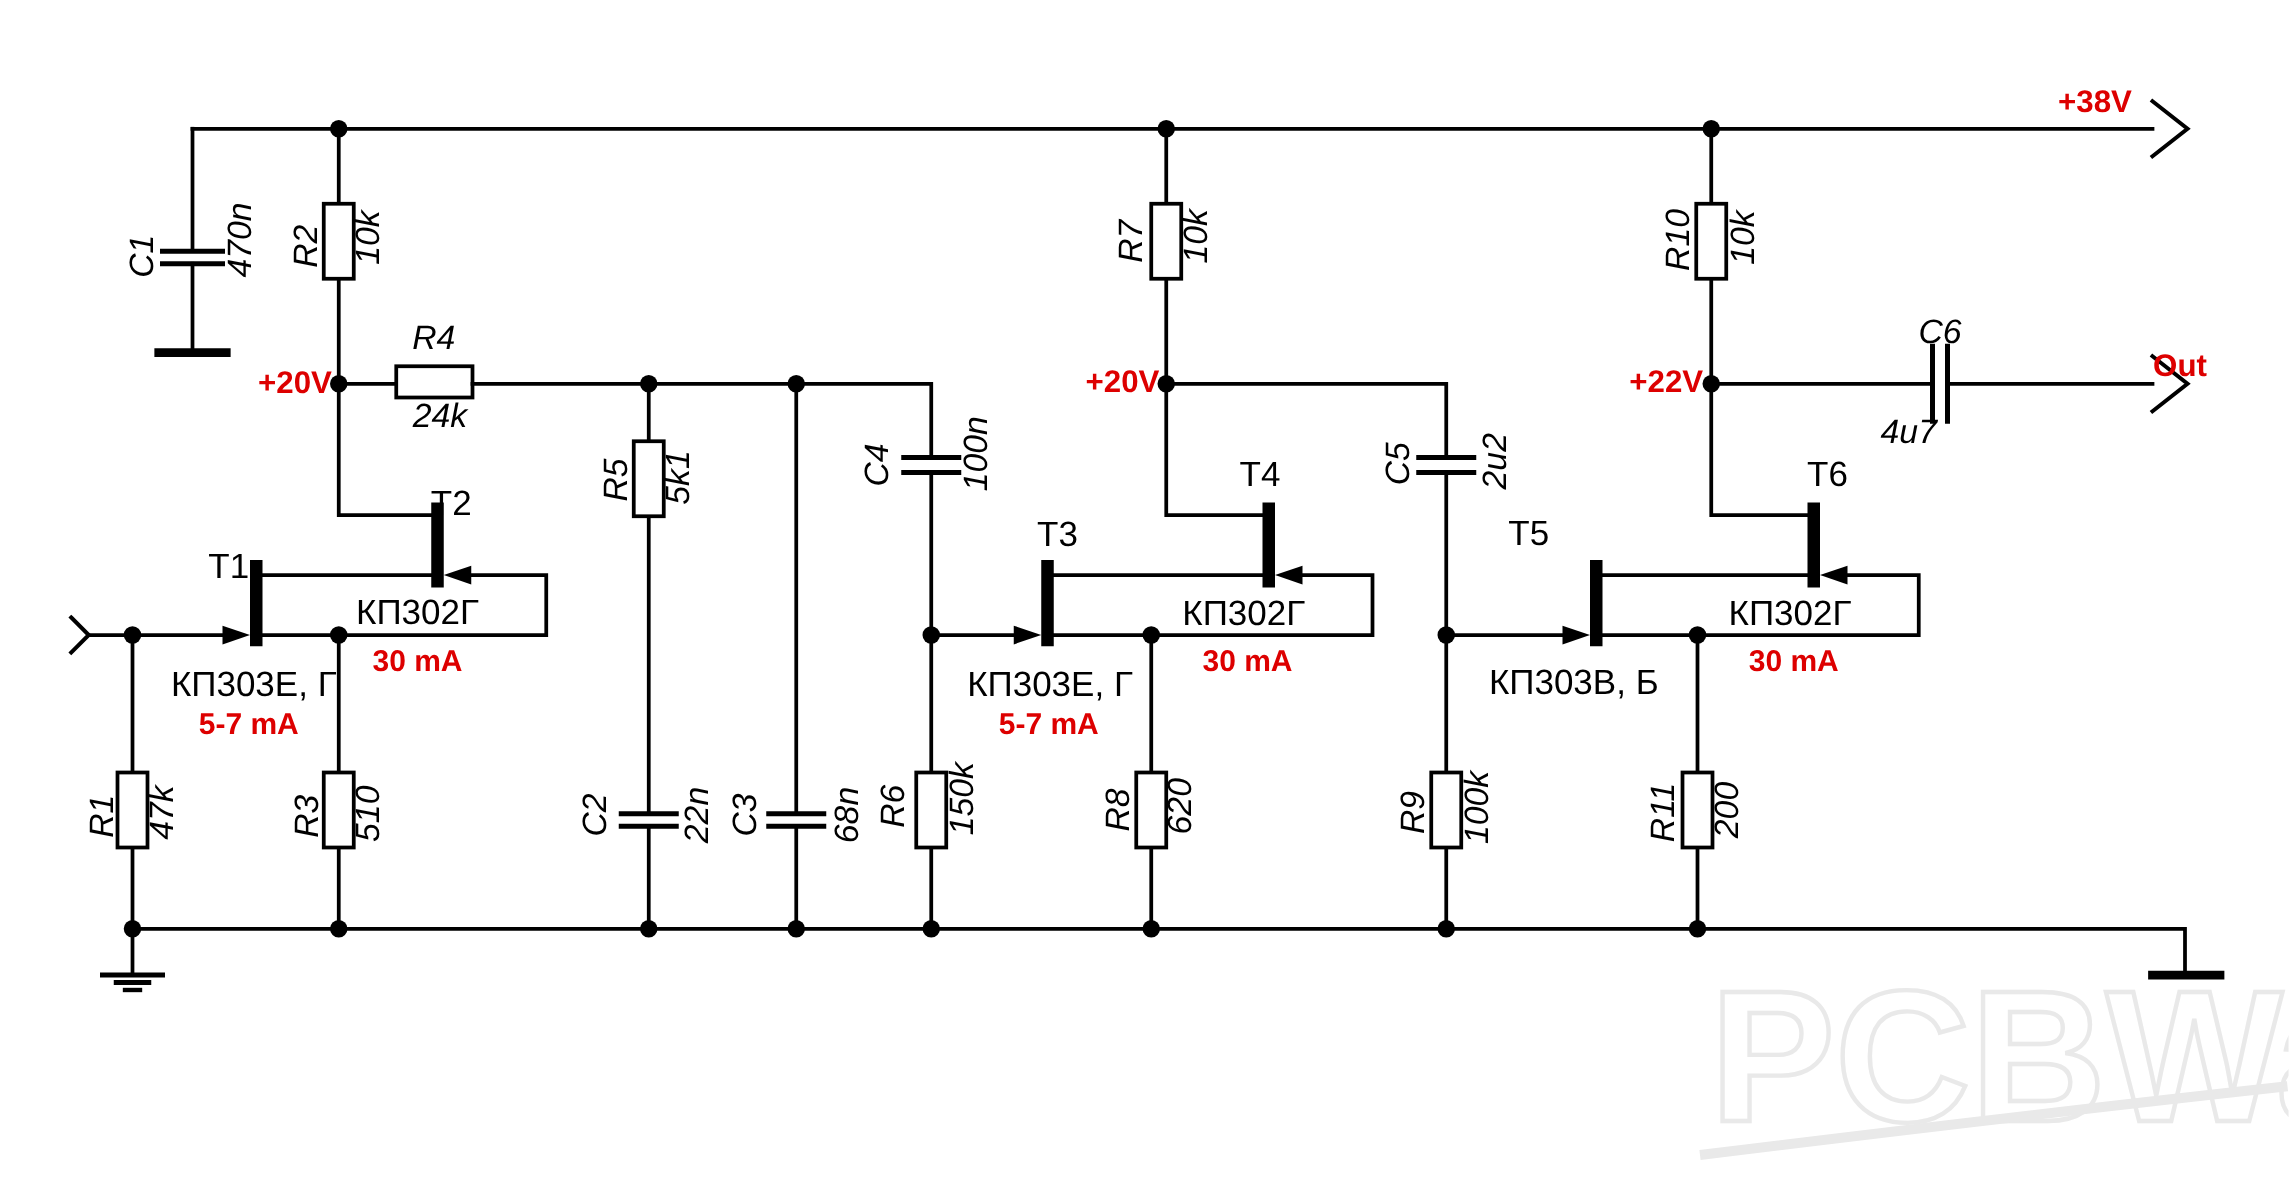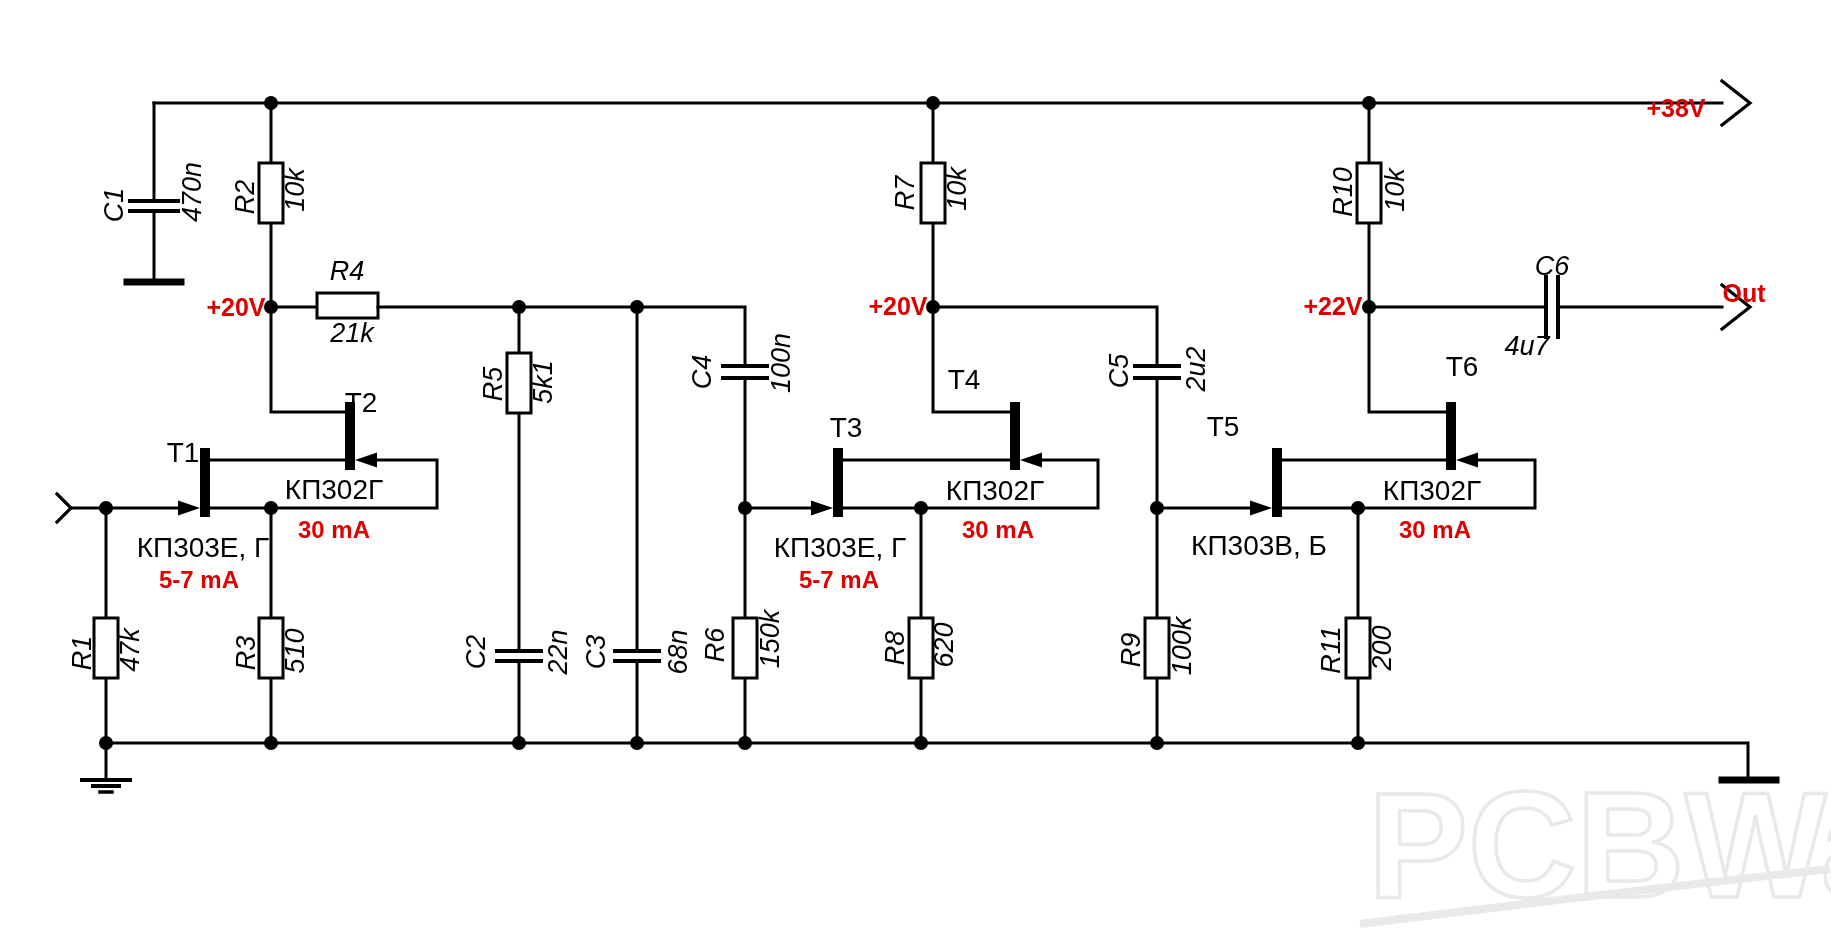--- a/index.html
+++ b/index.html
@@ -227,43 +227,43 @@
   <span class="lbl it rot" style="left:715px;top:645px">R6</span>
   <span class="lbl it rot" style="left:770px;top:639px">150k</span>
   <span class="lbl it rot" style="left:895px;top:648px">R8</span>
   <span class="lbl it rot" style="left:944px;top:645px">620</span>
   <span class="lbl it rot" style="left:1131px;top:650px">R9</span>
   <span class="lbl it rot" style="left:1182px;top:646px">100k</span>
   <span class="lbl it rot" style="left:1331px;top:650px">R11</span>
   <span class="lbl it rot" style="left:1382px;top:648px">200</span>
 
   <span class="lbl it" style="left:347px;top:271px">R4</span>
-  <span class="lbl it" style="left:352px;top:333px">21k</span>
+  <span class="lbl it" style="left:352px;top:333px">24k</span>
   <span class="lbl it" style="left:1552px;top:266px">C6</span>
   <span class="lbl it" style="left:1527px;top:346px">4u7</span>
 
   <span class="lbl comp" style="left:183px;top:453px">T1</span>
   <span class="lbl comp" style="left:361px;top:403px">T2</span>
   <span class="lbl comp" style="left:846px;top:428px">T3</span>
-  <span class="lbl comp" style="left:964px;top:380px">T4</span>
+  <span class="lbl comp" style="left:1008px;top:380px">T4</span>
   <span class="lbl comp" style="left:1223px;top:427px">T5</span>
-  <span class="lbl comp" style="left:1462px;top:367px">T6</span>
+  <span class="lbl comp" style="left:1462px;top:380px">T6</span>
 
   <span class="lbl comp" style="left:203px;top:548px">КП303Е, Г</span>
   <span class="lbl comp" style="left:334px;top:490px">КП302Г</span>
   <span class="lbl comp" style="left:840px;top:548px">КП303Е, Г</span>
   <span class="lbl comp" style="left:995px;top:491px">КП302Г</span>
   <span class="lbl comp" style="left:1259px;top:546px">КП303В, Б</span>
   <span class="lbl comp" style="left:1432px;top:491px">КП302Г</span>
 
   <span class="lbl red f24" style="left:199px;top:580px">5-7 mA</span>
   <span class="lbl red f24" style="left:334px;top:530px">30 mA</span>
   <span class="lbl red f24" style="left:839px;top:580px">5-7 mA</span>
   <span class="lbl red f24" style="left:998px;top:530px">30 mA</span>
   <span class="lbl red f24" style="left:1435px;top:530px">30 mA</span>
 
   <span class="lbl red f25" style="left:236px;top:307px">+20V</span>
   <span class="lbl red f25" style="left:898px;top:306px">+20V</span>
   <span class="lbl red f25" style="left:1333px;top:306px">+22V</span>
-  <span class="lbl red f25" style="left:1676px;top:108px">+38V</span>
+  <span class="lbl red f25" style="left:1676px;top:82px">+38V</span>
   <span class="lbl red f25" style="left:1744px;top:293px">Out</span>
 
 </div>
 
 </body></html>

